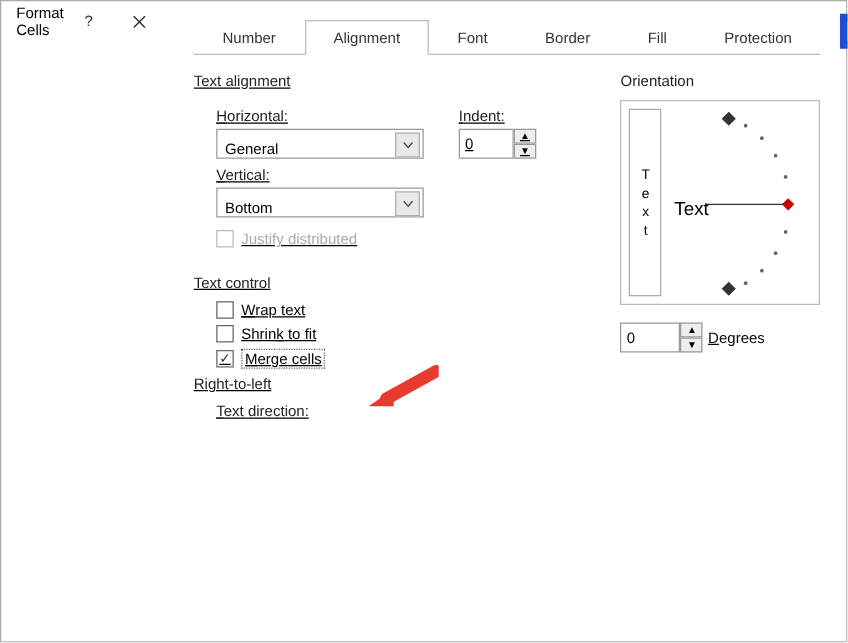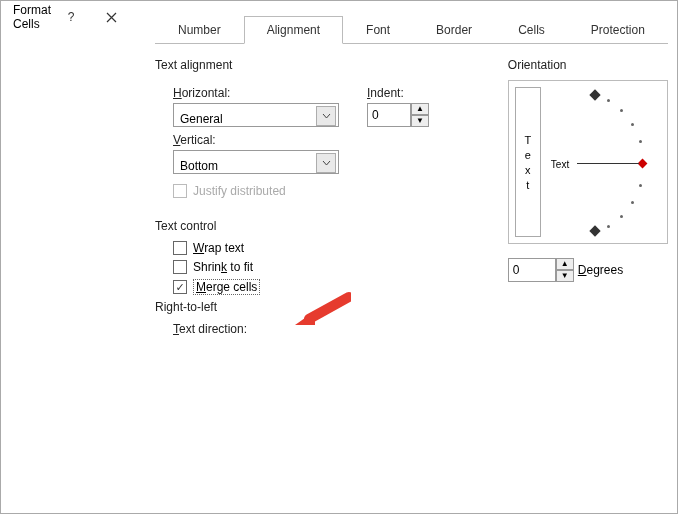--- a/index.html
+++ b/index.html
@@ -6,21 +6,21 @@
     body { margin: 0; background: #fff; width: 678px; height: 514px; position: relative; }
     .dialog { width: 678px; height: 514px; border: 1px solid #aaa; background: #fff; display: flex; flex-direction: row; }
     .titlebar { height: 32px; display: flex; align-items: center; padding: 0 8px; }
     .titlebar .title { flex: 1; padding-left: 4px; }
     .titlebar .btn { width: 40px; height: 28px; display: flex; align-items: center; justify-content: center; color: #333; }
     .content { padding: 14px 16px 6px 16px; flex: 1; position: relative; }
     .tabs { display: flex; border-bottom: 1px solid #bbb; margin-bottom: 14px; }
     .tab { padding: 6px 22px; border: 1px solid transparent; border-bottom: none; position: relative; top: 1px; color: #333; }
     .tab.active { border-color: #bbb; background: #fff; border-bottom: 1px solid #fff; }
     .body { display: flex; gap: 24px; }
-    .left { flex: 1; }
+    .left { flex: 1; text-decoration: underline; }
     .section-label { margin-bottom: 8px; color: #222; }
     .indent { margin-left: 18px; }
     .field-label { margin: 6px 0 3px 0; color: #222; }
     .select { display: inline-flex; align-items: center; justify-content: space-between; border: 1px solid #999; background: #fff; height: 24px; padding: 0 2px 0 6px; }
     .select.w160 { width: 166px; align-items: flex-end; }
     .select.w100 { width: 110px; }
     .select .chev { width: 20px; height: 20px; background: #e9e9e9; display: flex; align-items: center; justify-content: center; border: 1px solid #adadad; }
     .row { display: flex; align-items: flex-end; gap: 28px; }
     .spinner { display: flex; }
     .spinner input { width: 44px; height: 24px; border: 1px solid #999; padding: 0 4px; }
@@ -33,21 +33,21 @@
     .dashed { border: 1px dotted #666; padding: 0 2px; }
     .disabled-text { color: #aaa; }
     .right { width: 160px; }
     .orient-box { border: 1px solid #bbb; padding: 6px; display: flex; gap: 4px; height: 164px; }
     .vert-text { width: 26px; border: 1px solid #aaa; display: flex; flex-direction: column; align-items: center; justify-content: center; gap: 3px; }
     .vert-text span { font-size: 11px; }
     .dial { flex: 1; position: relative; }
     .dial .diamond { position: absolute; width: 8px; height: 8px; background: #333; transform: rotate(45deg); }
     .dial .dot { position: absolute; width: 3px; height: 3px; background: #666; border-radius: 50%; }
     .dial .rdot { position: absolute; width: 7px; height: 7px; background: #c00; transform: rotate(45deg); }
-    .dial .txt { position: absolute; left: 6px; top: 72px; font-size: 10px; }
+    .dial .txt { position: absolute; left: 6px; top: 72px; font-size: 15px; }
     .dial .line { position: absolute; left: 32px; top: 76px; width: 62px; height: 1px; background: #333; }
     .deg-row { display: flex; align-items: center; gap: 4px; margin-top: 14px; }
     .deg-row input { width: 48px; height: 24px; border: 1px solid #999; padding: 0 4px; }
     .arrow { position: absolute; left: 152px; top: 290px; pointer-events: none; }
     .btn-row { display: flex; justify-content: flex-end; gap: 14px; padding: 10px 22px 18px 0; }
     .dlg-btn { width: 96px; height: 28px; border: 1px solid #adadad; background: #e1e1e1; display: flex; align-items: center; justify-content: center; }
     .dlg-btn.primary { border: 6px solid #1d4ed8; background: #bef264; }
     .watermark { position: absolute; left: 14px; bottom: 60px; font-family: "Times New Roman", serif; font-size: 24px; color: #888; }
     u { text-decoration: underline; }
   </style>
@@ -65,21 +65,21 @@
     </div>
   </div>
 
   <div class="content">
 
     <div class="tabs">
       <div class="tab">Number</div>
       <div class="tab active">Alignment</div>
       <div class="tab">Font</div>
       <div class="tab">Border</div>
-      <div class="tab">Cells</div>
+      <div class="tab">Fill</div>
       <div class="tab">Protection</div>
     </div>
 
     <div class="body">
       <div class="left">
         <div class="section-label">Text alignment</div>
         <div class="indent">
           <div class="row">
             <div>
               <div class="field-label"><u>H</u>orizontal:</div>

